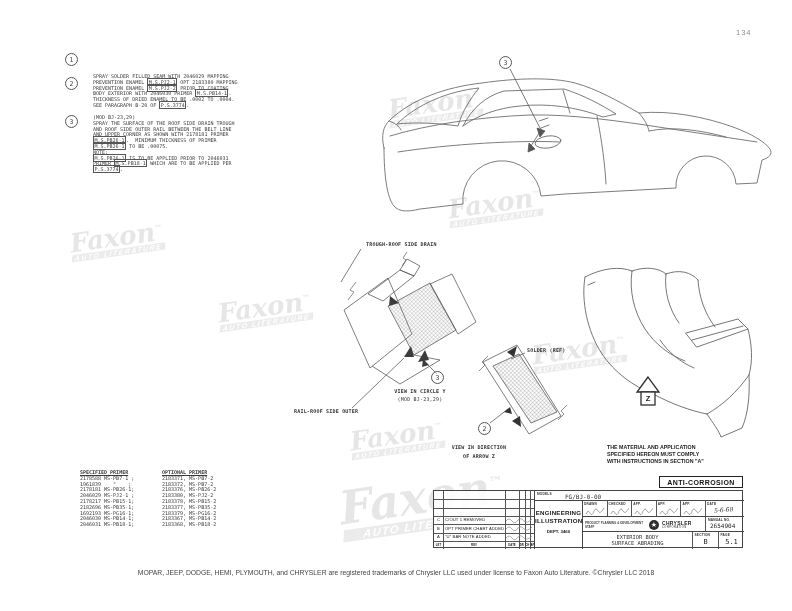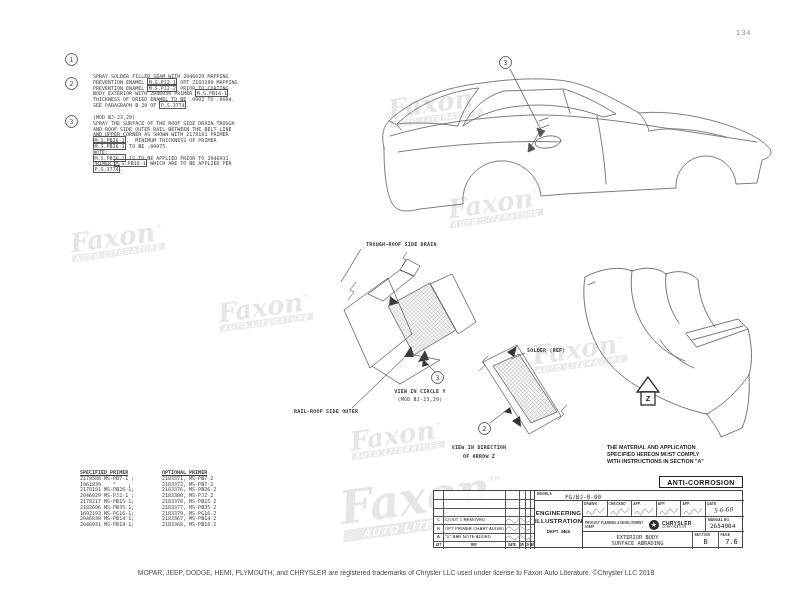--- a/index.html
+++ b/index.html
@@ -420,18 +420,18 @@
     <div class="doc-title">
       <div>EXTERIOR BODY</div>
       <div>SURFACE ABRADING</div>
     </div>
     <div class="sec-cell">
       <span class="cell-label">SECTION</span>
       <span class="bigv">B</span>
     </div>
     <div class="pg-cell">
       <span class="cell-label">PAGE</span>
-      <span class="bigv">7.6</span>
+      <span class="bigv">5.1</span>
     </div>
   </div>
 </div>
 
 <div class="abs footer">MOPAR, JEEP, DODGE, HEMI, PLYMOUTH, and CHRYSLER are registered trademarks of Chrysler LLC used under license to Faxon Auto Literature. ©Chrysler LLC 2018</div>
 
 </body></html>

